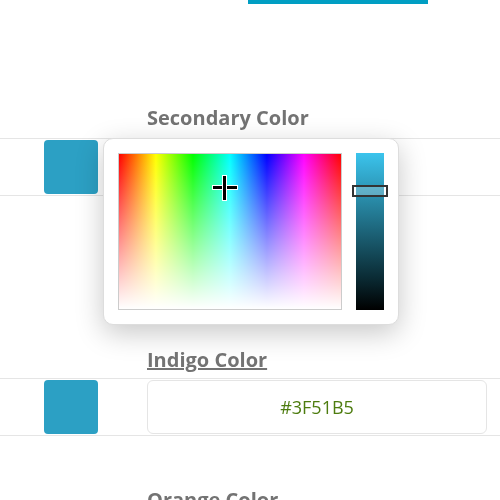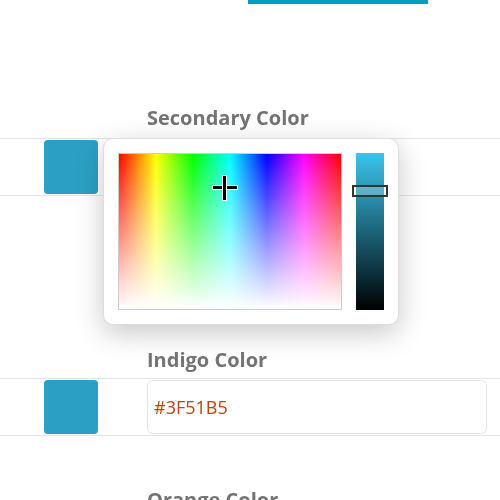--- a/index.html
+++ b/index.html
@@ -14,21 +14,21 @@
     position: relative;
   }
   .section-title {
     font-weight: 700;
     font-size: 20px;
     color: #737373;
     position: absolute;
     left: 147px;
   }
   .title-secondary { top: 104px; }
-  .title-indigo    { top: 346px; }
+  .title-indigo    { top: 346px; text-decoration: underline; }
   .title-orange    { top: 486px; }
 
   .row-border {
     position: absolute;
     left: 0;
     width: 500px;
     height: 58px;
     border-top: 1px solid #e5e5e5;
     border-bottom: 1px solid #e5e5e5;
   }
@@ -47,24 +47,25 @@
   .swatch-indigo    { top: 380px; }
 
   .hex-input {
     position: absolute;
     top: 380px;
     left: 147px;
     width: 340px;
     height: 54px;
     border: 1px solid #e5e5e5;
     border-radius: 6px;
-    padding: 0 6px;
+    padding: 0 20px;
     font-size: 18px;
-    color: #c2410c;
+    color: #4d7c0f;
     font-family: inherit;
+    text-align: center;
   }
 
   .picker {
     position: absolute;
     top: 138px;
     left: 103px;
     width: 296px;
     height: 187px;
     background: #fff;
     border: 1px solid #ddd;

